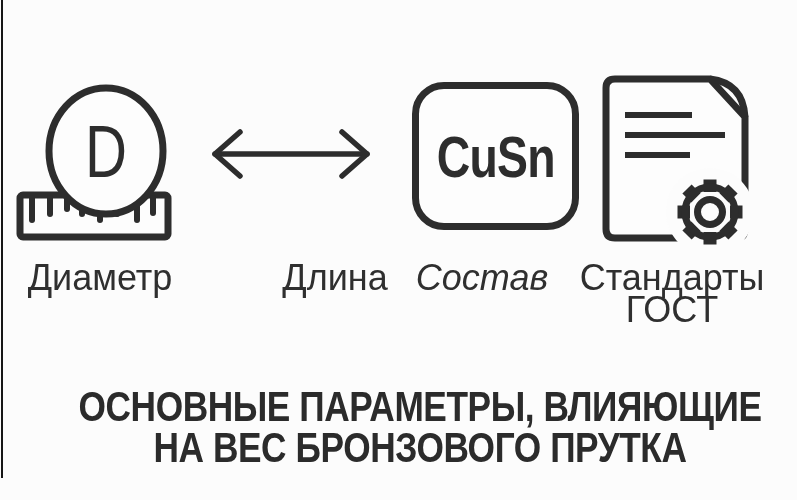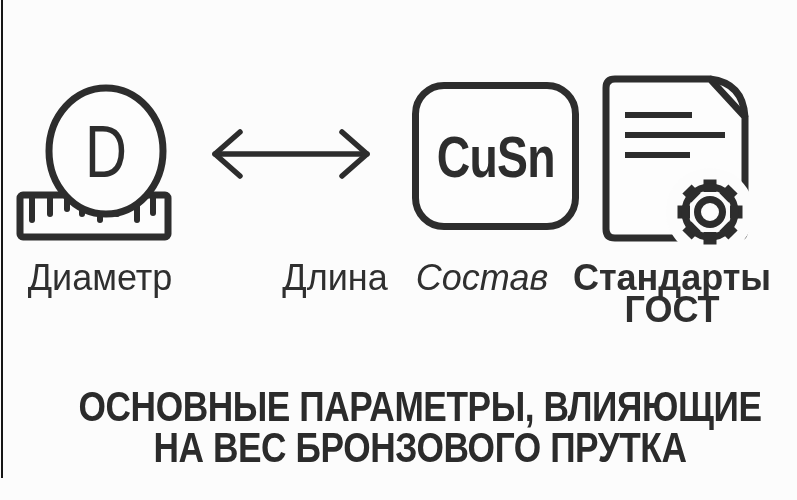--- a/index.html
+++ b/index.html
@@ -93,21 +93,21 @@
   </svg>
 
   <div class="label" style="left:100px;top:262px;">Диаметр</div>
 
   <div class="label" style="left:301px;top:262px;margin-left:34px;">Длина</div>
 
   <div class="label" style="left:482px;top:262px;font-style:italic;">
     <div>Состав</div>
   </div>
 
-  <div class="label" style="left:672px;top:262px;font-weight:bold;">
+  <div class="label" style="left:672px;top:262px;">
     <div>Стандарты</div>
     <div>ГОСТ</div>
   </div>
 
   <div class="title">
     <div>ОСНОВНЫЕ ПАРАМЕТРЫ, ВЛИЯЮЩИЕ</div>
     <div>НА ВЕС БРОНЗОВОГО ПРУТКА</div>
   </div>
 
 </div>

